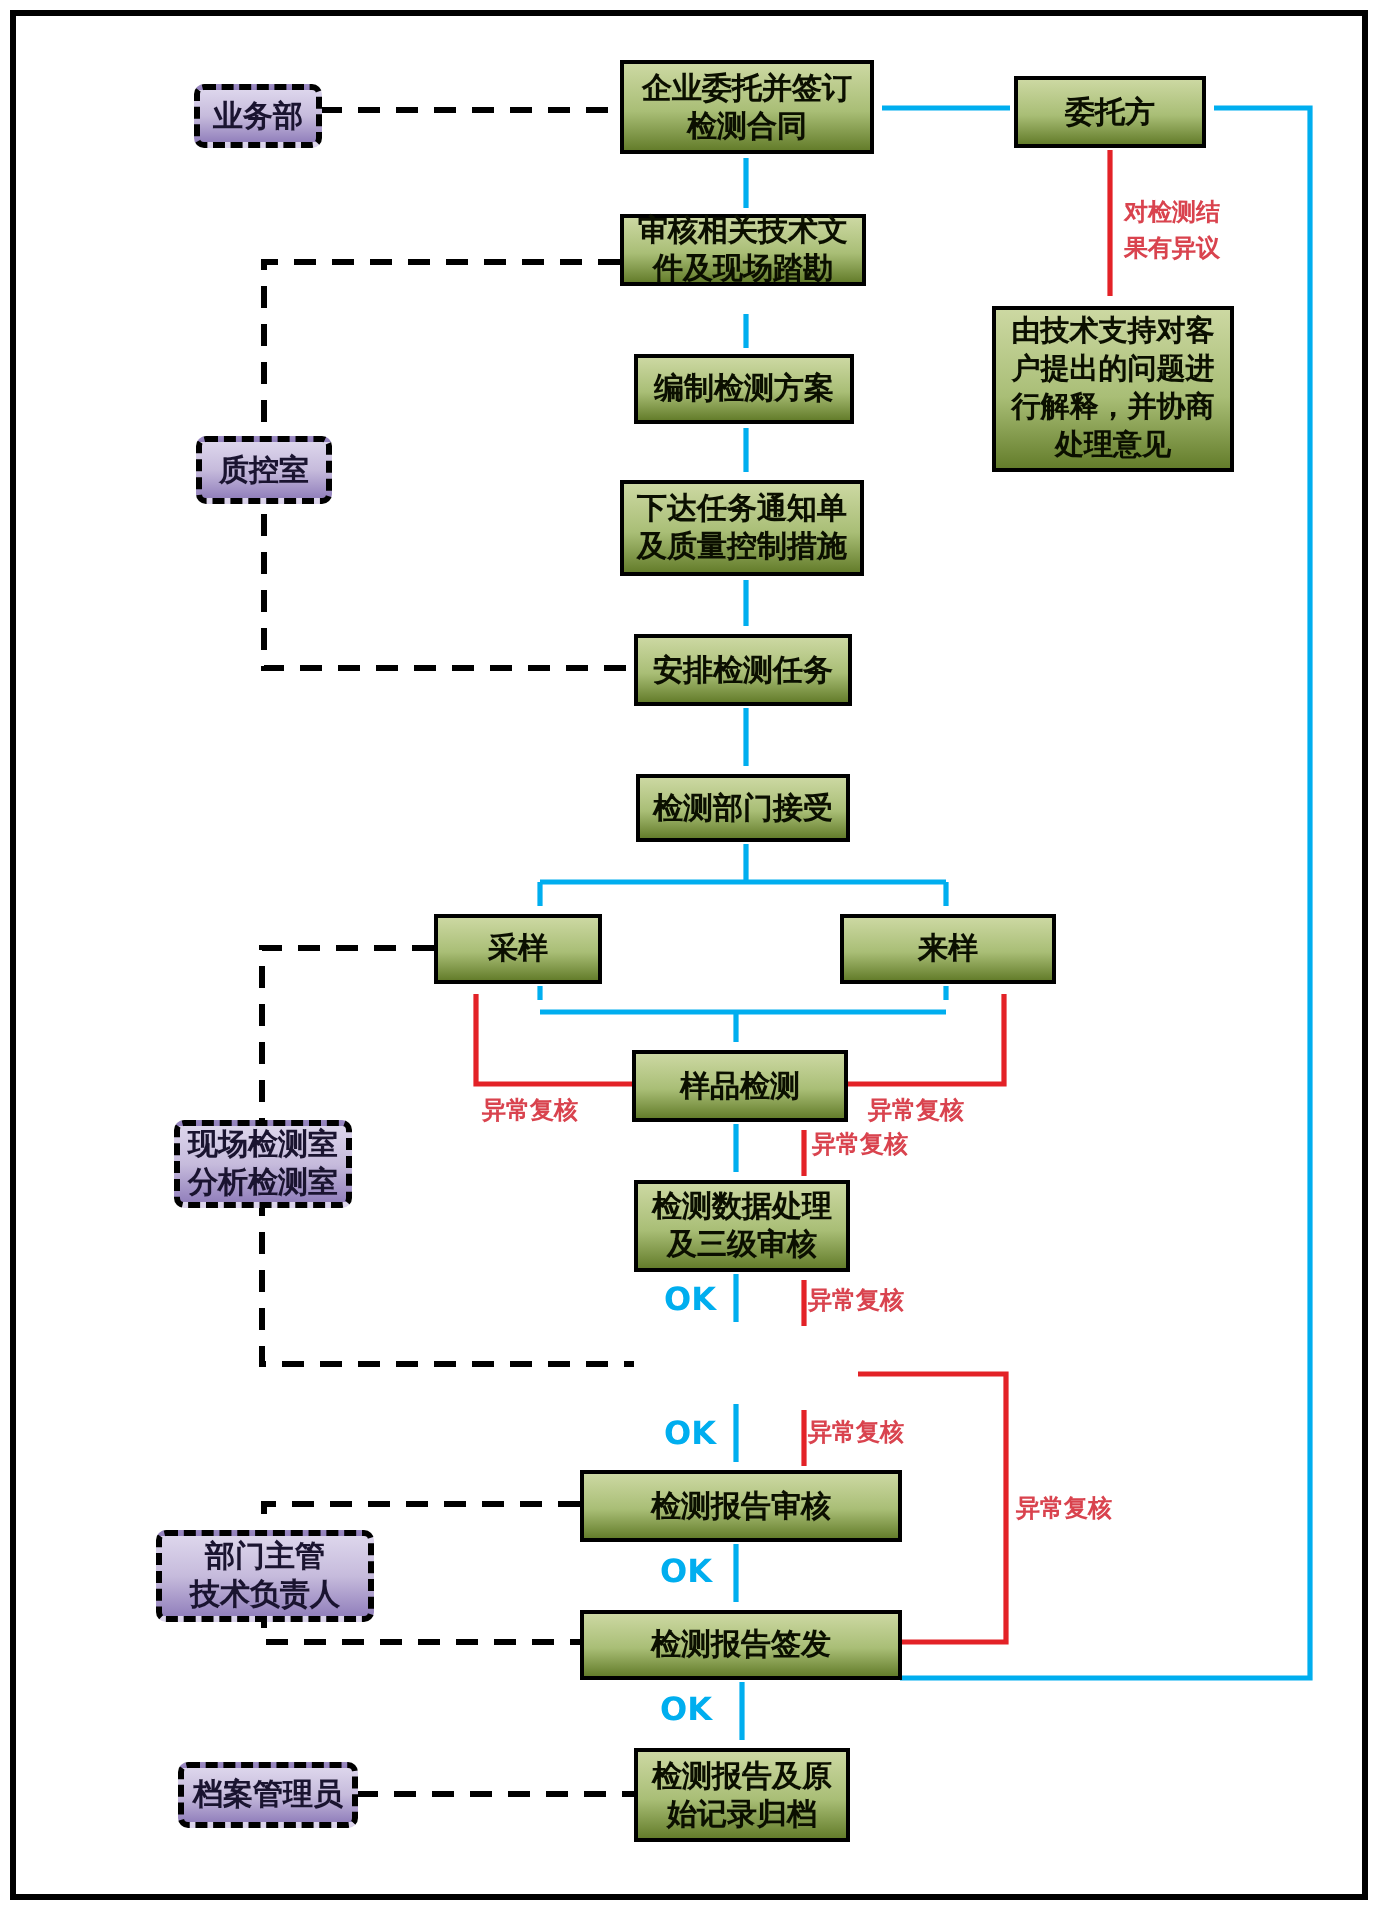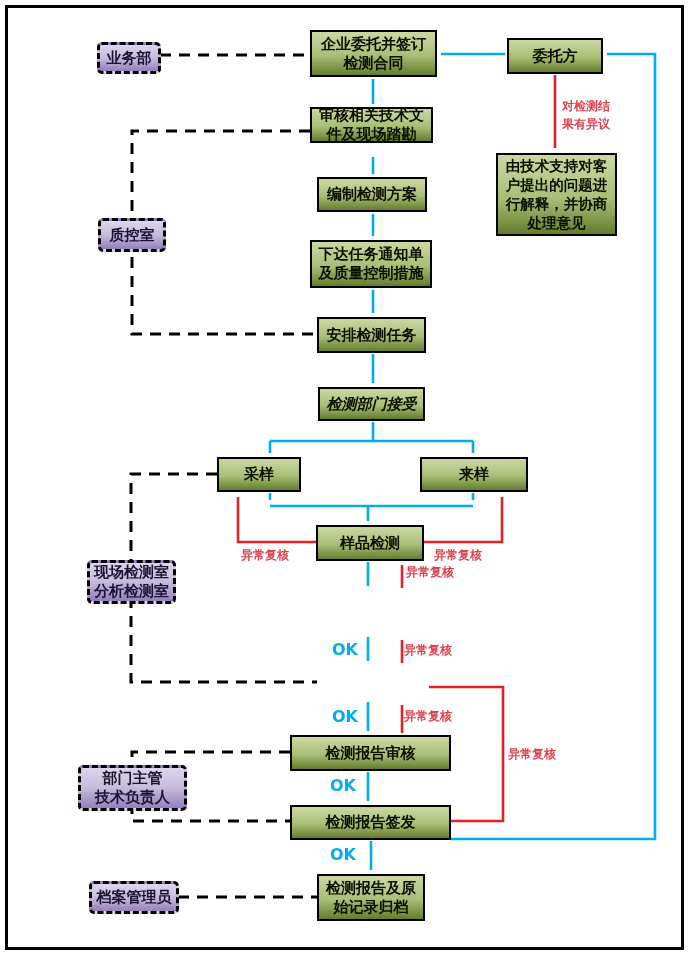--- a/index.html
+++ b/index.html
@@ -110,24 +110,26 @@
   </svg>
 
   <div class="node gbox" style="left:310px;top:30px;width:127px;height:47px;">企业委托并签订
 检测合同</div>
   <div class="node gbox" style="left:310px;top:107px;width:123px;height:36px;">审核相关技术文
 件及现场踏勘</div>
   <div class="node gbox" style="left:317px;top:177px;width:110px;height:35px;">编制检测方案</div>
   <div class="node gbox" style="left:310px;top:240px;width:122px;height:48px;">下达任务通知单
 及质量控制措施</div>
   <div class="node gbox" style="left:317px;top:317px;width:109px;height:36px;">安排检测任务</div>
-  <div class="node gbox" style="left:318px;top:387px;width:107px;height:34px;font-style:italic;">检测部门接受</div>
+  <div class="node gbox" style="left:318px;top:387px;width:107px;height:34px;">检测部门接受</div>
   <div class="node gbox" style="left:217px;top:457px;width:84px;height:35px;">采样</div>
   <div class="node gbox" style="left:420px;top:457px;width:108px;height:35px;">来样</div>
   <div class="node gbox" style="left:316px;top:525px;width:108px;height:36px;">样品检测</div>
+  <div class="node gbox" style="left:317px;top:590px;width:108px;height:46px;">检测数据处理
+及三级审核</div>
   <div class="node gbox" style="left:290px;top:735px;width:161px;height:36px;">检测报告审核</div>
   <div class="node gbox" style="left:290px;top:805px;width:161px;height:35px;">检测报告签发</div>
   <div class="node gbox" style="left:317px;top:874px;width:108px;height:47px;">检测报告及原
 始记录归档</div>
   <div class="node gbox" style="left:507px;top:38px;width:96px;height:36px;">委托方</div>
   <div class="node gbox" style="left:496px;top:153px;width:121px;height:83px;font-size:14.5px;">由技术支持对客
 户提出的问题进
 行解释，并协商
 处理意见</div>
 

